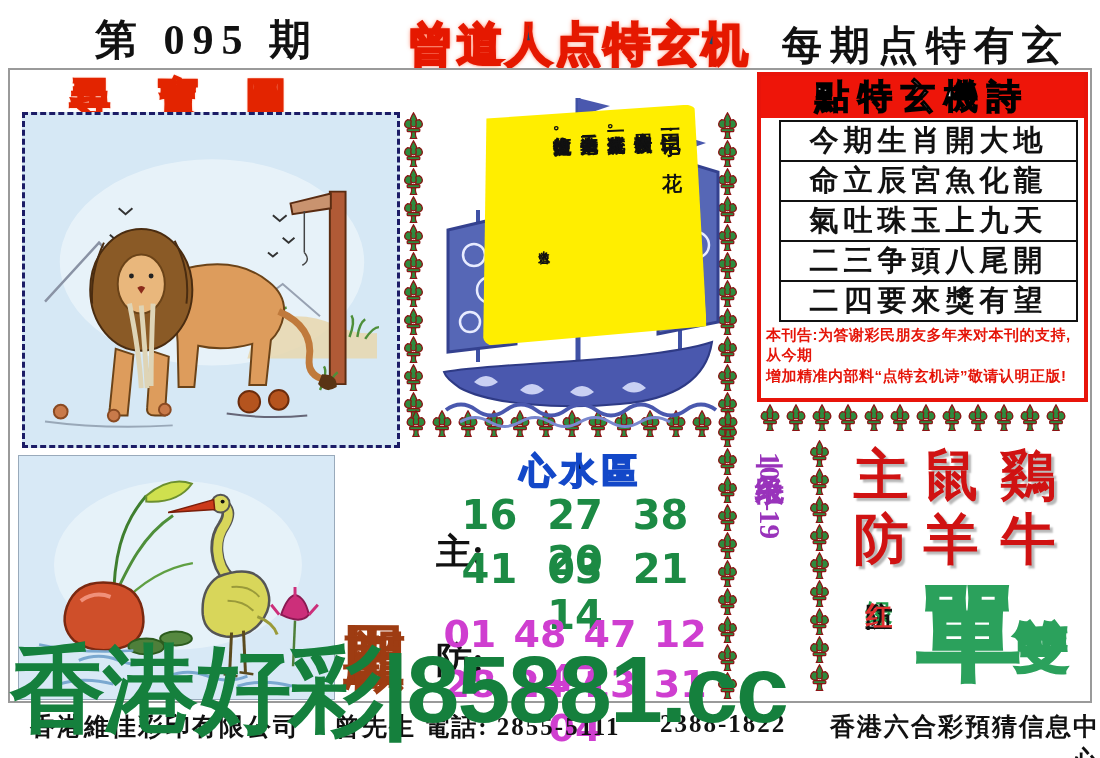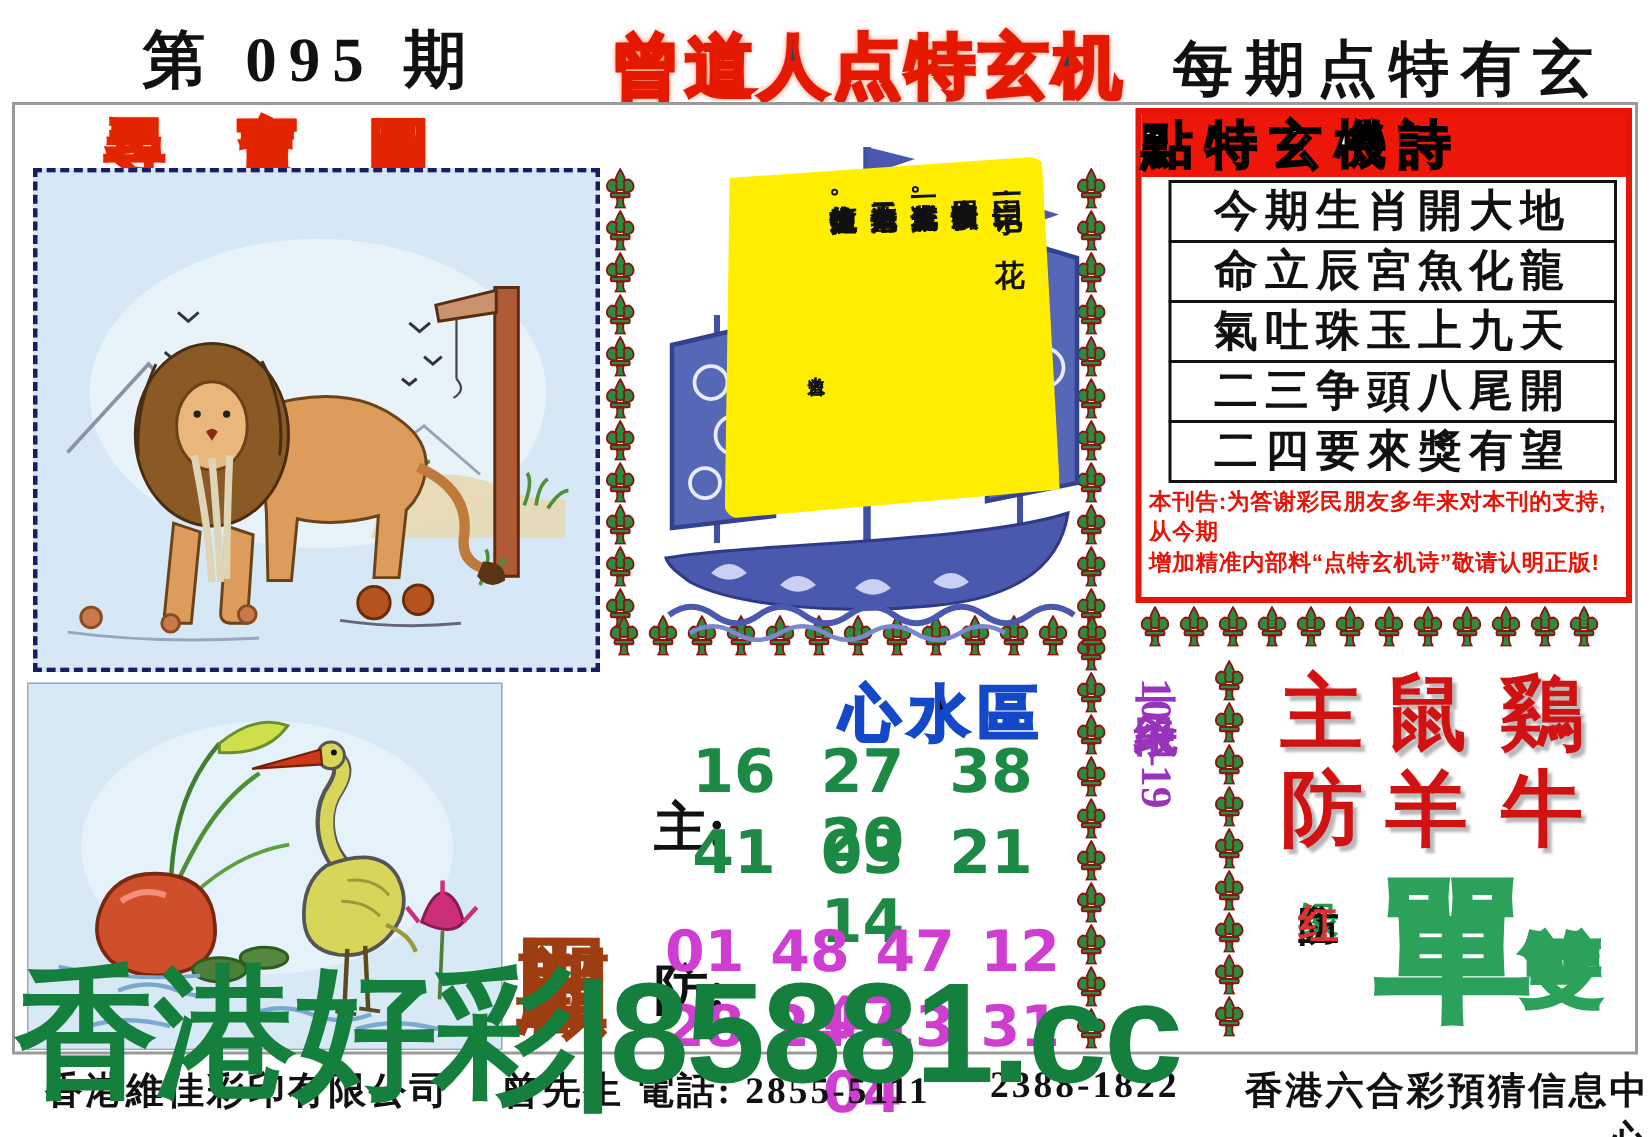--- a/index.html
+++ b/index.html
@@ -61,35 +61,35 @@
   .sail-col { writing-mode:vertical-rl; text-orientation:upright;
               font-size:18px; line-height:24px; }
   .sail-col.intro { font-size:20px; line-height:26px; }
   .sail-answer { margin-inline-start:16px; }
   .sail-sign { font-size:12px; line-height:15px; padding-top:118px; }
 
   
   .poem-panel { left:757px; top:72px; width:331px; height:330px;
                 border:4px solid #e8140a; background:#fff; }
   .poem-head { height:42px; background:#ee1509; display:flex;
-               align-items:center; justify-content:flex-start; }
+               align-items:center; justify-content:center; }
   .poem-title { font-family:"Liberation Serif",serif; font-size:34px; font-weight:bold;
                 color:#fff; -webkit-text-stroke:1.5px #000; letter-spacing:9px; }
   .poem-rows { margin:4px 6px 2px 6px;padding-left:12px; }
   .poem-row { height:42px; border:2px solid #111; margin-top:-2px;
               display:flex; align-items:center; justify-content:center;
               font-family:"Liberation Serif",serif; font-size:29px; font-weight:bold;
               color:#111; letter-spacing:5px; background:#fff; }
   .poem-notice { margin:3px 5px 0 5px; color:#e51509; font-size:15px;
                  font-weight:bold; line-height:1.35; letter-spacing:0.5px; }
 
   
   .xinshui-title { left:520px; top:448px; font-family:"Liberation Serif",serif;
-                   font-size:40px; font-weight:bold; color:#000000;
-                   -webkit-text-stroke:2px #1348c8; letter-spacing:6px;margin-left:40px; }
+                   font-size:35px; font-weight:bold; color:#000000;
+                   -webkit-text-stroke:2px #1348c8; letter-spacing:6px; }
   .zone-label { font-family:"Liberation Serif",serif; font-size:36px;
                 font-weight:bold; color:#111; }
   .lbl-main  { left:436px; top:528px; }
   .lbl-guard { left:436px; top:636px; }
   .num-row { left:430px; width:290px; text-align:center;
              font-family:"DejaVu Sans",sans-serif; font-weight:bold; font-size:40px; }
   .num-main  { color:#1c8a44; word-spacing:16px; }
   .num-guard { color:#cf3ed0; word-spacing:4px; font-size:38px; }
   .r1 { top:492px; } .r2 { top:546px; } .r3 { top:612px; } .r4 { top:662px; }
 

